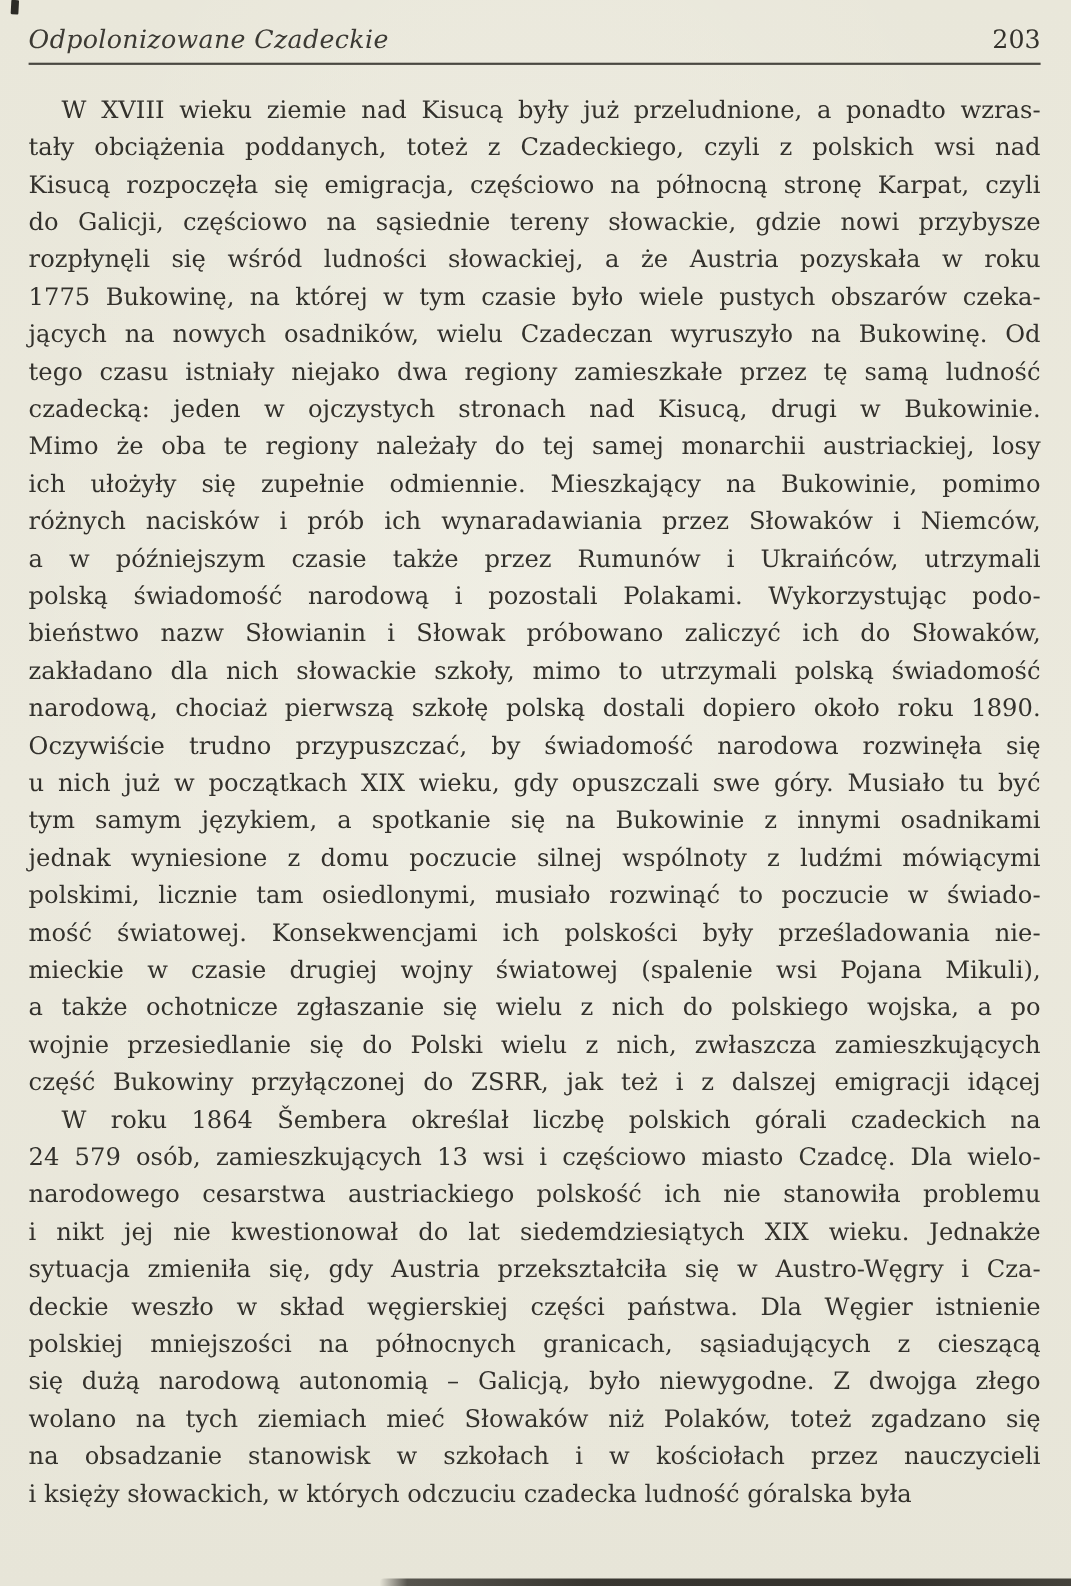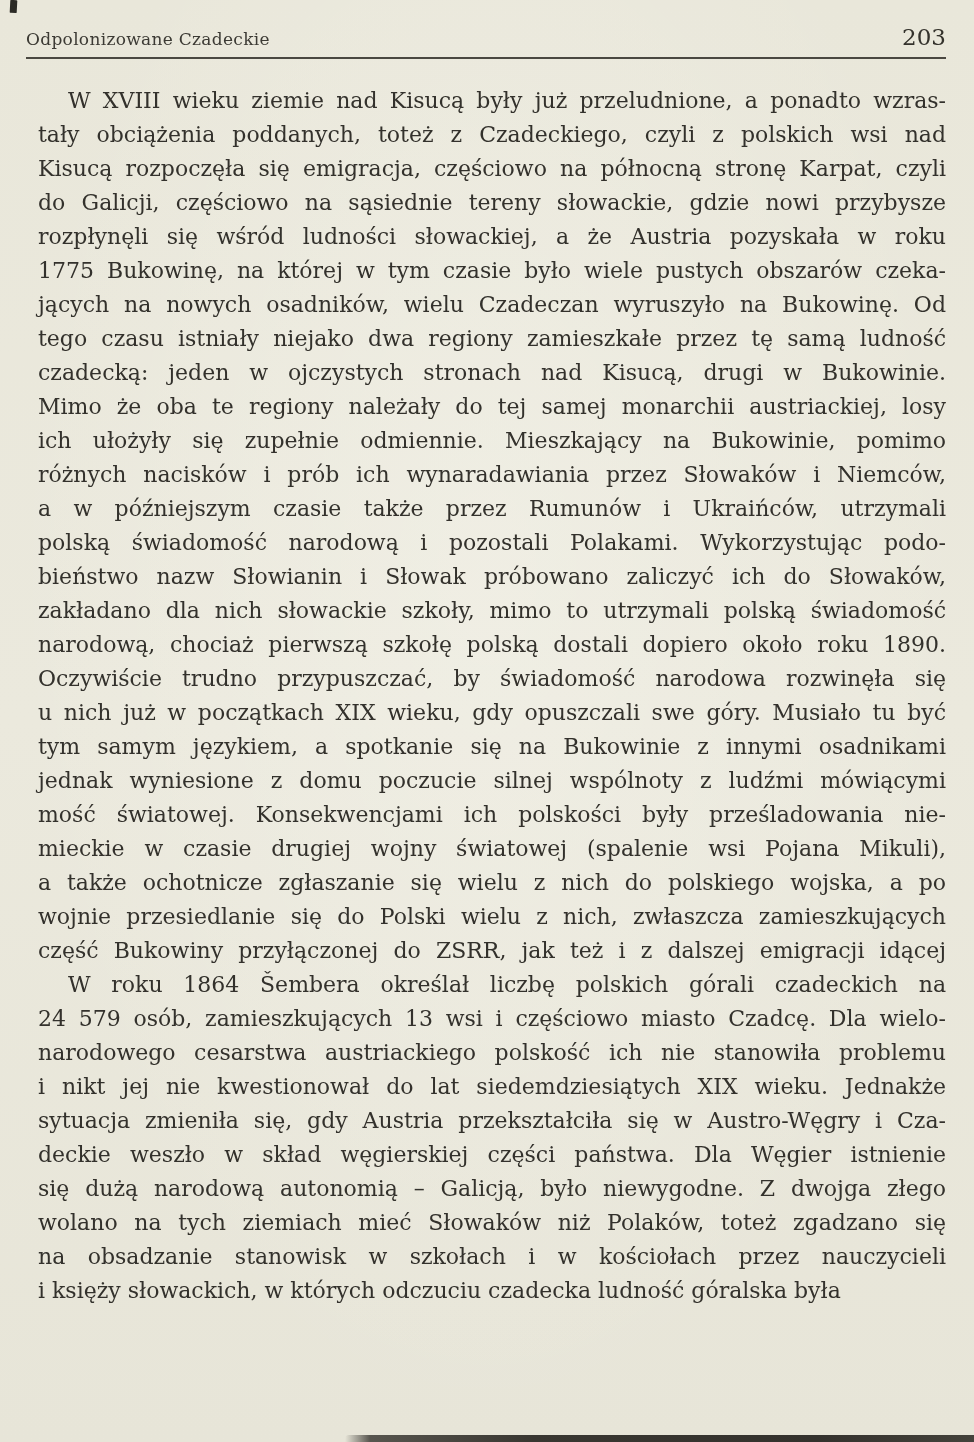--- a/index.html
+++ b/index.html
@@ -26,41 +26,41 @@
     top: 24px;
     left: 26px;
     right: 28px;
   }
   .header-row {
     display: flex;
     justify-content: space-between;
     align-items: baseline;
   }
   .running-title {
-    font-size: 17px;
+    font-style: italic;
+    font-size: 23px;
     letter-spacing: 0.3px;
     color: #3c3a34;
   }
   .page-number {
     font-size: 23px;
     color: #34322c;
   }
   .header-rule {
     margin-top: 7px;
     height: 0;
     border-top: 2px solid #4a4841;
   }
 
   
   .page-body {
     position: absolute;
     top: 84px;
     left: 26px;
     right: 28px;
-    margin-left: 12px;
   }
   .paragraph { margin: 0; }
   .line {
     font-size: 22px;
     line-height: 34px;
     height: 34px;
     white-space: normal;
     text-align: justify;
     text-align-last: justify;
     color: #33312c;
@@ -126,33 +126,35 @@
         <div class="line">różnych nacisków i prób ich wynaradawiania przez Słowaków i Niemców,</div>
         <div class="line">a w późniejszym czasie także przez Rumunów i Ukraińców, utrzymali</div>
         <div class="line">polską świadomość narodową i pozostali Polakami. Wykorzystując podo-</div>
         <div class="line">bieństwo nazw Słowianin i Słowak próbowano zaliczyć ich do Słowaków,</div>
         <div class="line">zakładano dla nich słowackie szkoły, mimo to utrzymali polską świadomość</div>
         <div class="line">narodową, chociaż pierwszą szkołę polską dostali dopiero około roku 1890.</div>
         <div class="line">Oczywiście trudno przypuszczać, by świadomość narodowa rozwinęła się</div>
         <div class="line">u nich już w początkach XIX wieku, gdy opuszczali swe góry. Musiało tu być</div>
         <div class="line">tym samym językiem, a spotkanie się na Bukowinie z innymi osadnikami</div>
         <div class="line">jednak wyniesione z domu poczucie silnej wspólnoty z ludźmi mówiącymi</div>
+        <div class="line">polskimi, licznie tam osiedlonymi, musiało rozwinąć to poczucie w świado-</div>
         <div class="line">mość światowej. Konsekwencjami ich polskości były prześladowania nie-</div>
         <div class="line">mieckie w czasie drugiej wojny światowej (spalenie wsi Pojana Mikuli),</div>
         <div class="line">a także ochotnicze zgłaszanie się wielu z nich do polskiego wojska, a po</div>
         <div class="line">wojnie przesiedlanie się do Polski wielu z nich, zwłaszcza zamieszkujących</div>
         <div class="line">część Bukowiny przyłączonej do ZSRR, jak też i z dalszej emigracji idącej</div>
       </div>
       <div class="paragraph">
         <div class="line indent">W roku 1864 Šembera określał liczbę polskich górali czadeckich na</div>
         <div class="line">24 579 osób, zamieszkujących 13 wsi i częściowo miasto Czadcę. Dla wielo-</div>
         <div class="line">narodowego cesarstwa austriackiego polskość ich nie stanowiła problemu</div>
         <div class="line">i nikt jej nie kwestionował do lat siedemdziesiątych XIX wieku. Jednakże</div>
         <div class="line">sytuacja zmieniła się, gdy Austria przekształciła się w Austro-Węgry i Cza-</div>
         <div class="line">deckie weszło w skład węgierskiej części państwa. Dla Węgier istnienie</div>
+        <div class="line">polskiej mniejszości na północnych granicach, sąsiadujących z cieszącą</div>
         <div class="line">się dużą narodową autonomią – Galicją, było niewygodne. Z dwojga złego</div>
         <div class="line">wolano na tych ziemiach mieć Słowaków niż Polaków, toteż zgadzano się</div>
         <div class="line">na obsadzanie stanowisk w szkołach i w kościołach przez nauczycieli</div>
         <div class="line para-end">i księży słowackich, w których odczuciu czadecka ludność góralska była</div>
       </div>
     </main>
 
   <div class="scan-smudge-bottom"></div>
 
 </div>

